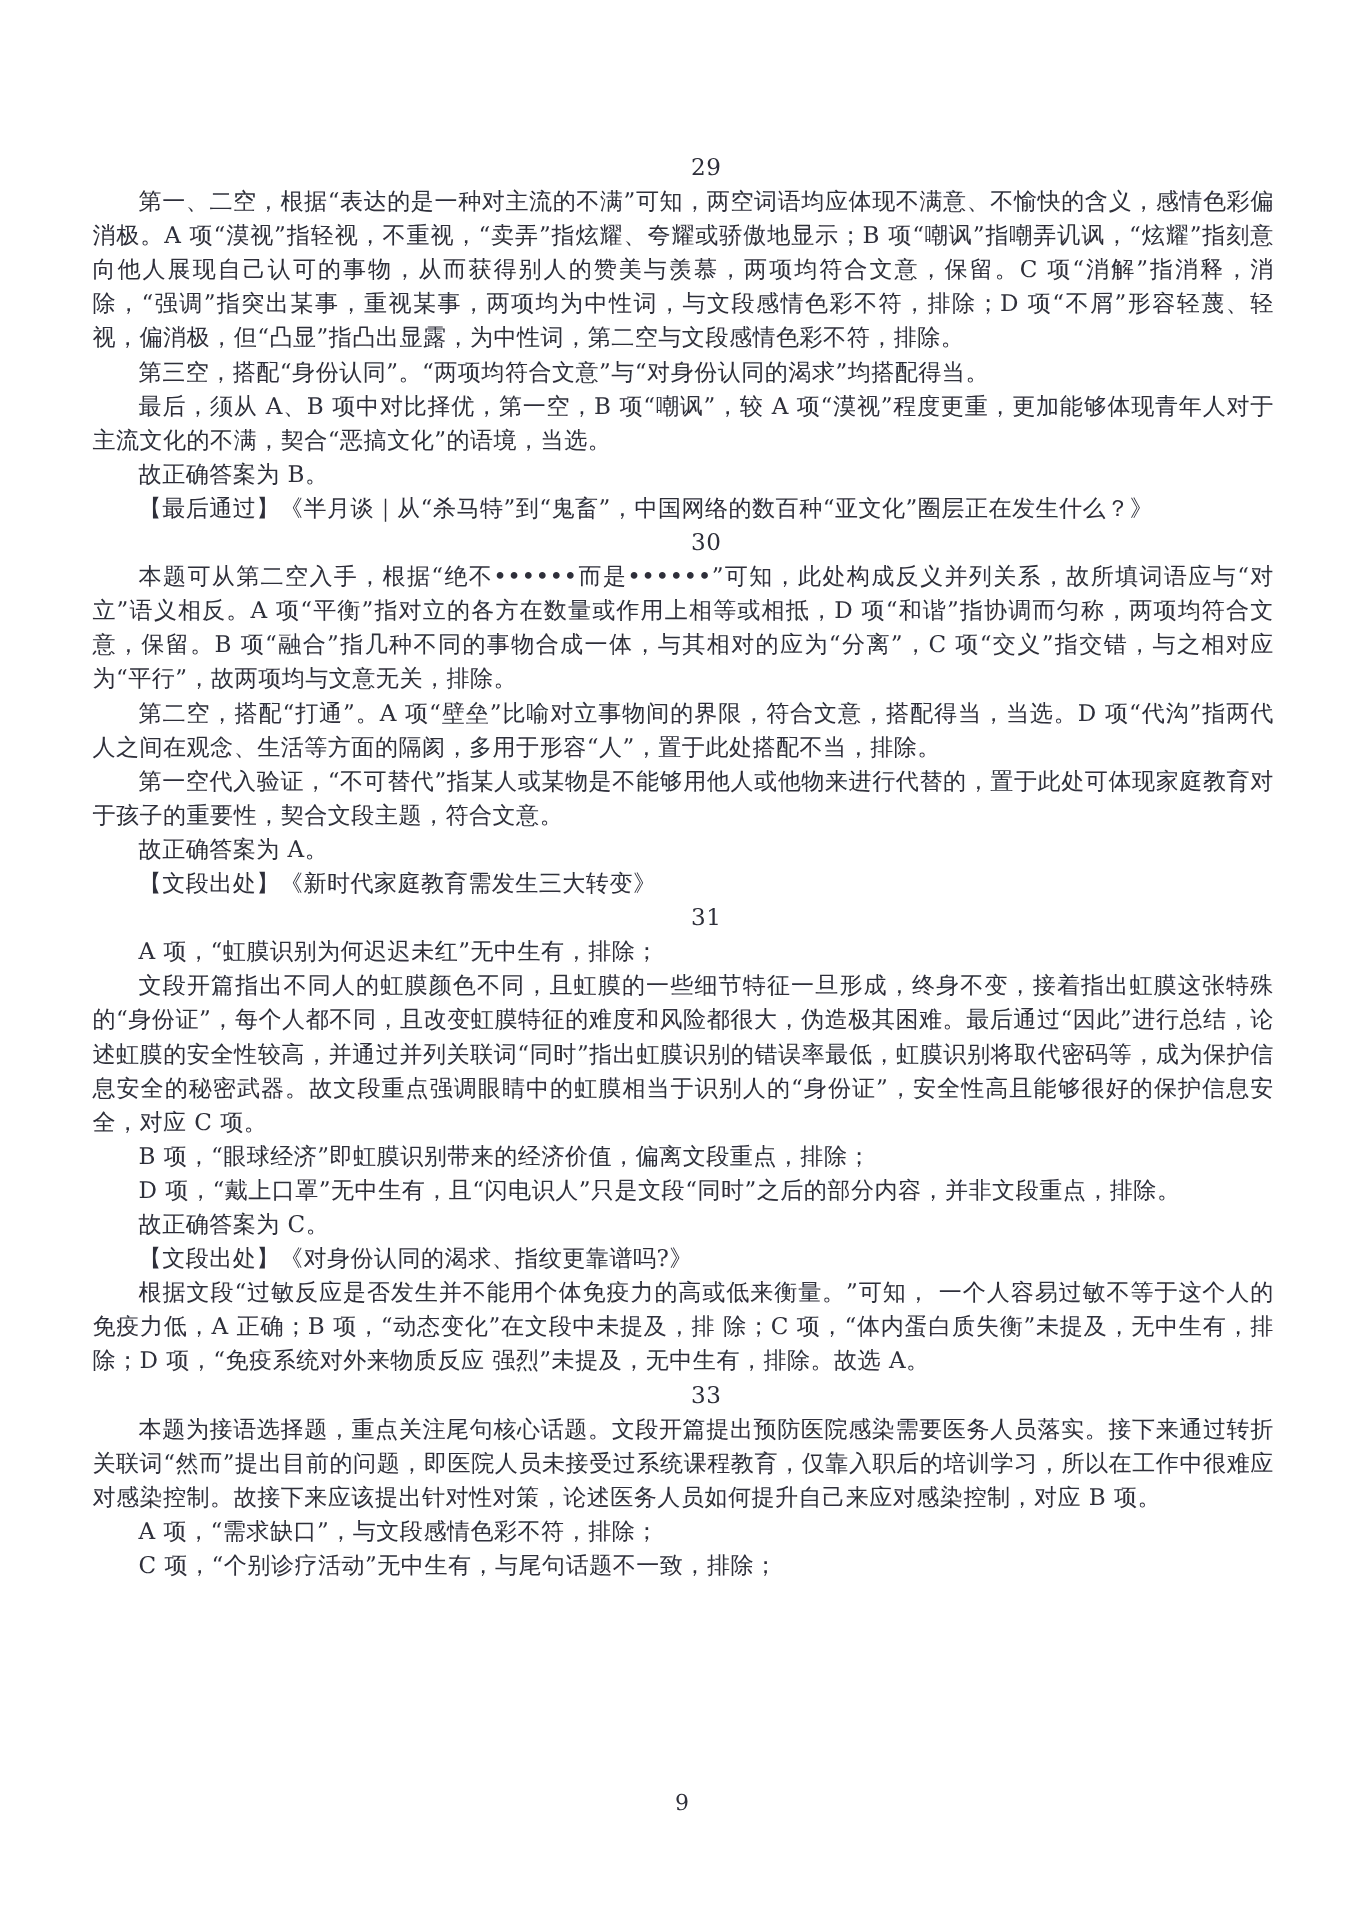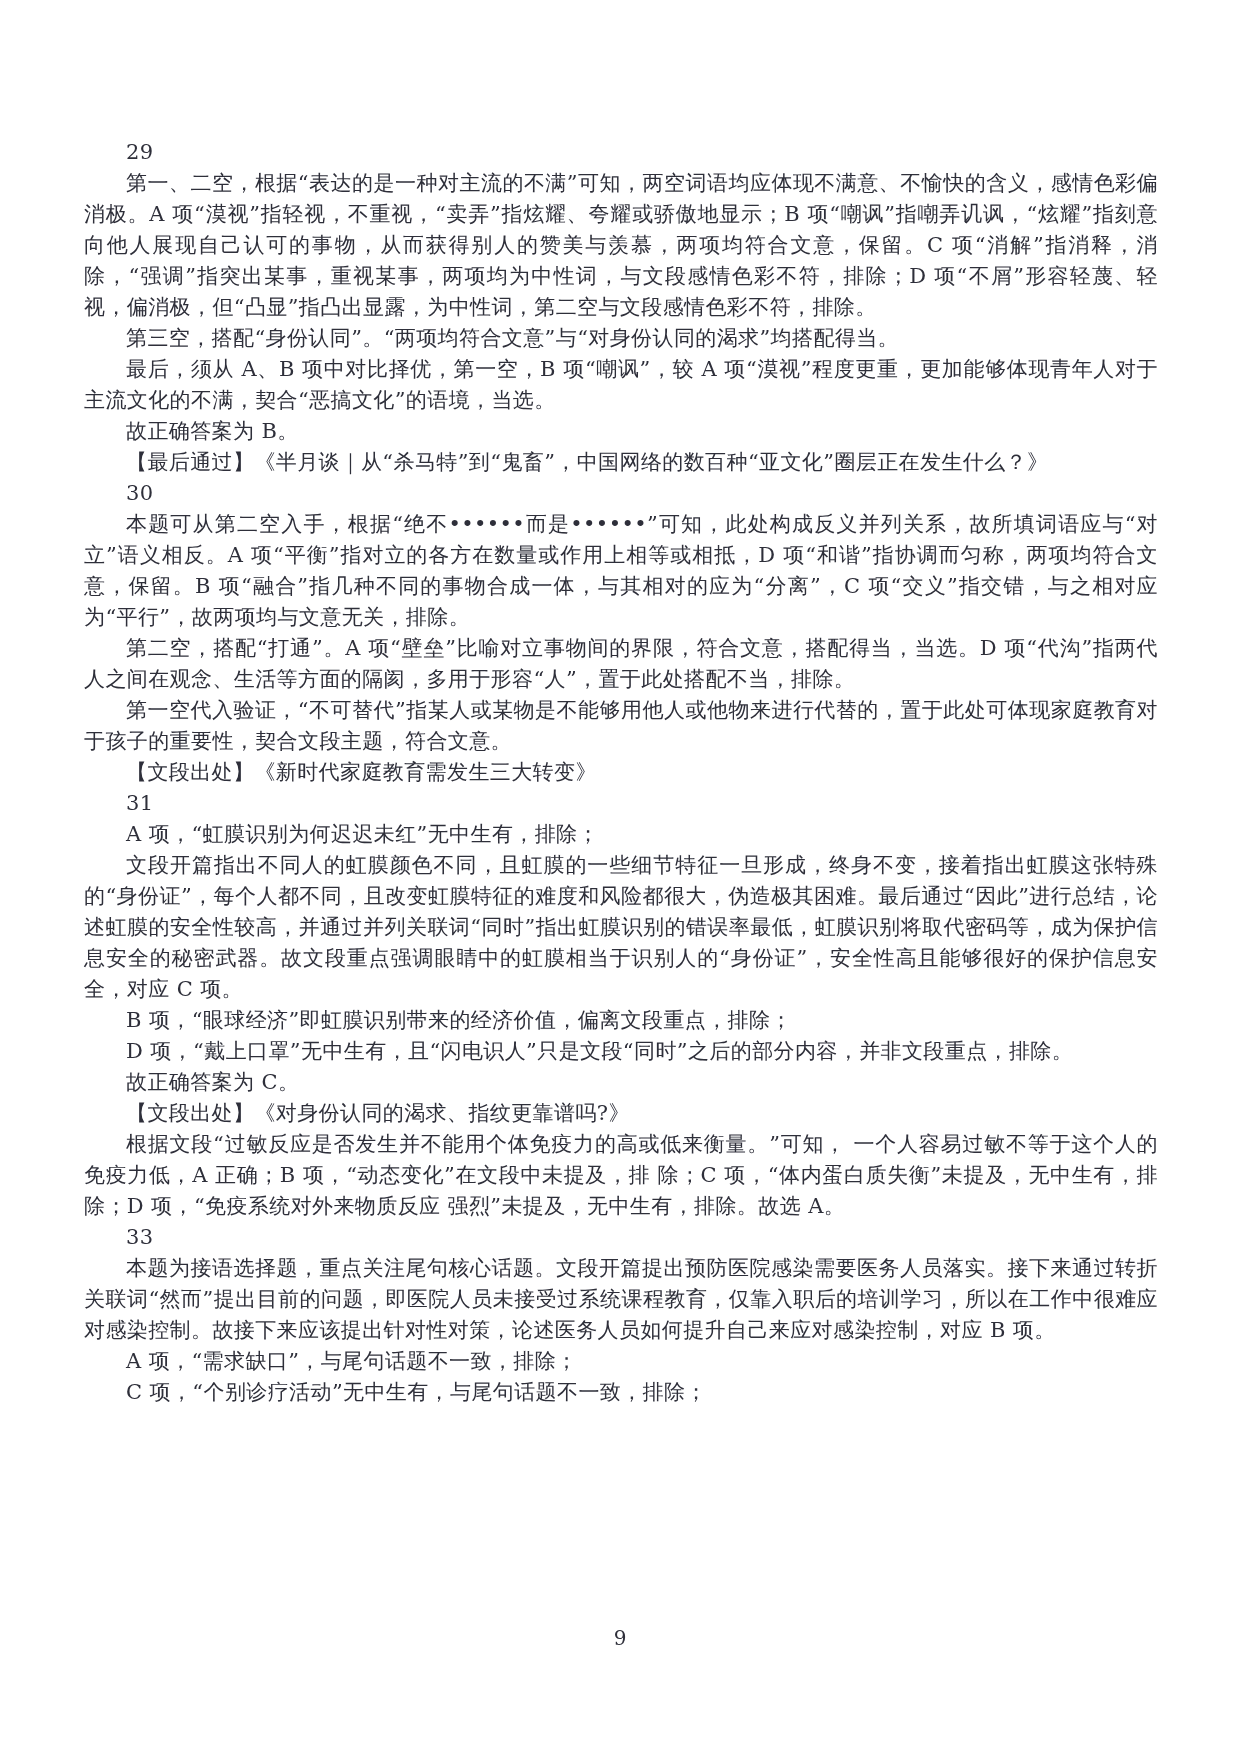--- a/index.html
+++ b/index.html
@@ -29,21 +29,21 @@
     font-size: 21px;
     line-height: 31px;
     color: #2e2f3a;
     text-align: justify;
     text-justify: inter-character;
     text-indent: 2em;
     word-break: break-all;
     letter-spacing: 0.4px;
   }
   .secnum {
-    text-align: left;
+    text-align: center;
     font-family: "DejaVu Serif", "Liberation Serif", serif;
   }
   .page-footer {
     position: absolute;
     left: 0;
     top: 1624px;
     width: 1240px;
     text-align: center;
   }
   .page-number {
@@ -61,31 +61,32 @@
     <p class="secnum">29</p>
     <p class="para">第一、二空，根据“表达的是一种对主流的不满”可知，两空词语均应体现不满意、不愉快的含义，感情色彩偏消极。A 项“漠视”指轻视，不重视，“卖弄”指炫耀、夸耀或骄傲地显示；B 项“嘲讽”指嘲弄讥讽，“炫耀”指刻意向他人展现自己认可的事物，从而获得别人的赞美与羡慕，两项均符合文意，保留。C 项“消解”指消释，消除，“强调”指突出某事，重视某事，两项均为中性词，与文段感情色彩不符，排除；D 项“不屑”形容轻蔑、轻视，偏消极，但“凸显”指凸出显露，为中性词，第二空与文段感情色彩不符，排除。</p>
     <p class="para">第三空，搭配“身份认同”。“两项均符合文意”与“对身份认同的渴求”均搭配得当。</p>
     <p class="para">最后，须从 A、B 项中对比择优，第一空，B 项“嘲讽”，较 A 项“漠视”程度更重，更加能够体现青年人对于主流文化的不满，契合“恶搞文化”的语境，当选。</p>
     <p class="para">故正确答案为 B。</p>
     <p class="para">【最后通过】《半月谈｜从“杀马特”到“鬼畜”，中国网络的数百种“亚文化”圈层正在发生什么？》</p>
     <p class="secnum">30</p>
     <p class="para">本题可从第二空入手，根据“绝不••••••而是••••••”可知，此处构成反义并列关系，故所填词语应与“对立”语义相反。A 项“平衡”指对立的各方在数量或作用上相等或相抵，D 项“和谐”指协调而匀称，两项均符合文意，保留。B 项“融合”指几种不同的事物合成一体，与其相对的应为“分离”，C 项“交义”指交错，与之相对应为“平行”，故两项均与文意无关，排除。</p>
     <p class="para">第二空，搭配“打通”。A 项“壁垒”比喻对立事物间的界限，符合文意，搭配得当，当选。D 项“代沟”指两代人之间在观念、生活等方面的隔阂，多用于形容“人”，置于此处搭配不当，排除。</p>
     <p class="para">第一空代入验证，“不可替代”指某人或某物是不能够用他人或他物来进行代替的，置于此处可体现家庭教育对于孩子的重要性，契合文段主题，符合文意。</p>
+    <p class="para">故正确答案为 A。</p>
     <p class="para">【文段出处】《新时代家庭教育需发生三大转变》</p>
     <p class="secnum">31</p>
     <p class="para">A 项，“虹膜识别为何迟迟未红”无中生有，排除；</p>
     <p class="para">文段开篇指出不同人的虹膜颜色不同，且虹膜的一些细节特征一旦形成，终身不变，接着指出虹膜这张特殊的“身份证”，每个人都不同，且改变虹膜特征的难度和风险都很大，伪造极其困难。最后通过“因此”进行总结，论述虹膜的安全性较高，并通过并列关联词“同时”指出虹膜识别的错误率最低，虹膜识别将取代密码等，成为保护信息安全的秘密武器。故文段重点强调眼睛中的虹膜相当于识别人的“身份证”，安全性高且能够很好的保护信息安全，对应 C 项。</p>
     <p class="para">B 项，“眼球经济”即虹膜识别带来的经济价值，偏离文段重点，排除；</p>
     <p class="para">D 项，“戴上口罩”无中生有，且“闪电识人”只是文段“同时”之后的部分内容，并非文段重点，排除。</p>
     <p class="para">故正确答案为 C。</p>
     <p class="para">【文段出处】《对身份认同的渴求、指纹更靠谱吗?》</p>
     <p class="para">根据文段“过敏反应是否发生并不能用个体免疫力的高或低来衡量。”可知， 一个人容易过敏不等于这个人的免疫力低，A 正确；B 项，“动态变化”在文段中未提及，排 除；C 项，“体内蛋白质失衡”未提及，无中生有，排除；D 项，“免疫系统对外来物质反应 强烈”未提及，无中生有，排除。故选 A。</p>
     <p class="secnum">33</p>
     <p class="para">本题为接语选择题，重点关注尾句核心话题。文段开篇提出预防医院感染需要医务人员落实。接下来通过转折关联词“然而”提出目前的问题，即医院人员未接受过系统课程教育，仅靠入职后的培训学习，所以在工作中很难应对感染控制。故接下来应该提出针对性对策，论述医务人员如何提升自己来应对感染控制，对应 B 项。</p>
-    <p class="para">A 项，“需求缺口”，与尾句话题不一致，排除；</p>
+    <p class="para">A 项，“需求缺口”，与文段感情色彩不符，排除；</p>
     <p class="para">C 项，“个别诊疗活动”无中生有，与尾句话题不一致，排除；</p>
   </div>
 
   <div class="page-footer">
     <span class="page-number">9</span>
   </div>
 </div>
 
 </body></html>

